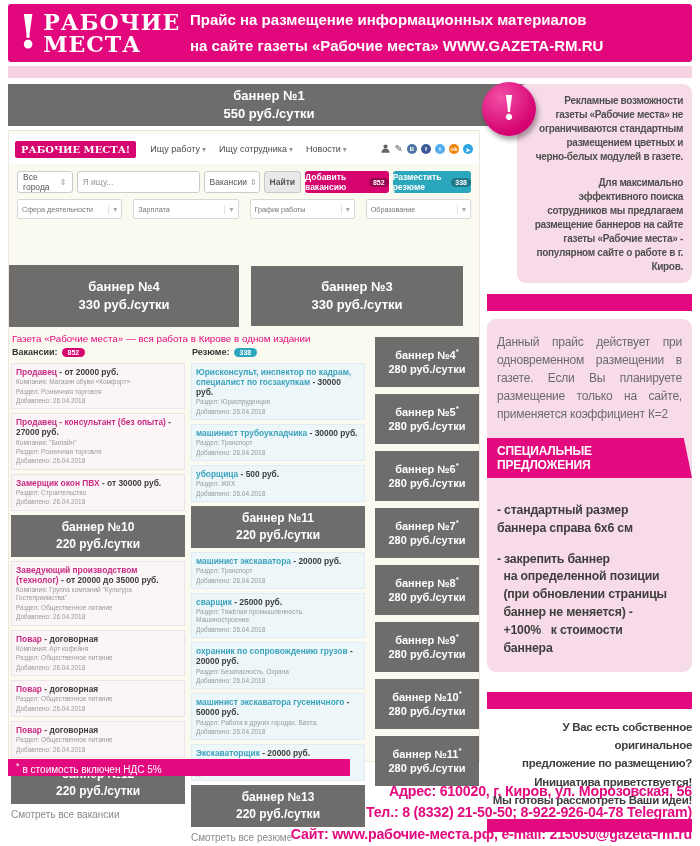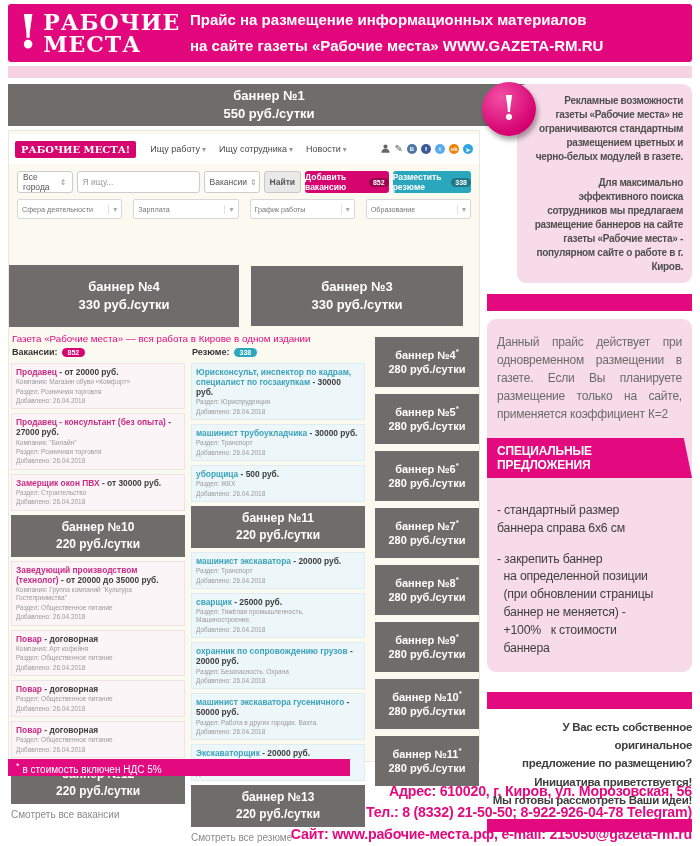--- a/index.html
+++ b/index.html
@@ -83,21 +83,21 @@
   .rcol{position:absolute;left:487px;top:84px;width:205px;display:flex;flex-direction:column;}
   .excl{position:absolute;left:-5px;top:-2px;width:54px;height:54px;border-radius:50%;background:radial-gradient(circle at 35% 28%,#F34FA6,#D4006F 72%);box-shadow:2px 4px 5px rgba(0,0,0,0.35);color:#fff;font-size:34px;font-weight:bold;text-align:center;line-height:52px;z-index:3;font-family:"DejaVu Serif",serif;}
   .box1{margin-left:30px;width:175px;box-sizing:border-box;background:#F8DBE9;border-radius:9px;padding:10px 9px 9px 16px;font-size:10px;font-weight:bold;letter-spacing:-0.3px;color:#4f4f4f;text-align:right;line-height:1.4;}
   .box1 p{margin:0;}
   .box1 p + p{margin-top:12px;}
   .mbar{background:#E3097E;}
   .bar1{height:17px;margin-top:11px;}
   .box2{margin-top:8px;box-sizing:border-box;background:#F8DBE9;border-radius:9px;padding:14px 10px 12px 10px;}
   .price-note{font-size:12px;color:#6b6b6b;text-align:justify;line-height:1.5;letter-spacing:-0.2px;}
   .offers-title{margin:15px -10px 24px -10px;background:#E3097E;color:#fff;font-weight:bold;font-size:12px;padding:6px 8px 6px 10px;clip-path:polygon(0 0,96% 0,100% 100%,0 100%);letter-spacing:-0.2px;}
-  .offer{font-size:12.3px;font-weight:normal;color:#3e3e3e;line-height:1.45;letter-spacing:-0.2px;white-space:pre-wrap;margin-bottom:13px;}
+  .offer{font-size:12.3px;font-weight:bold;color:#3e3e3e;line-height:1.45;letter-spacing:-0.2px;white-space:pre-wrap;margin-bottom:13px;}
   .offer:last-child{margin-bottom:2px;}
   .bar2{height:17px;margin-top:20px;}
   .own-idea{margin-top:9px;font-size:11.5px;font-weight:bold;letter-spacing:-0.3px;color:#3e3e3e;text-align:right;line-height:1.6;white-space:pre-line;}
   .bar3{height:13px;margin-top:9px;}
 
   
   .vat{position:absolute;left:8px;top:759px;width:342px;height:17px;background:#E3097E;color:#fff;font-size:10px;box-sizing:border-box;padding:2px 0 0 8px;}
   .vat sup{font-size:9px;margin-right:3px;}
   .contacts{position:absolute;right:8px;top:781px;text-align:right;color:#E3097E;font-weight:bold;font-size:14.2px;line-height:1.5;letter-spacing:-0.2px;}
 </style>

